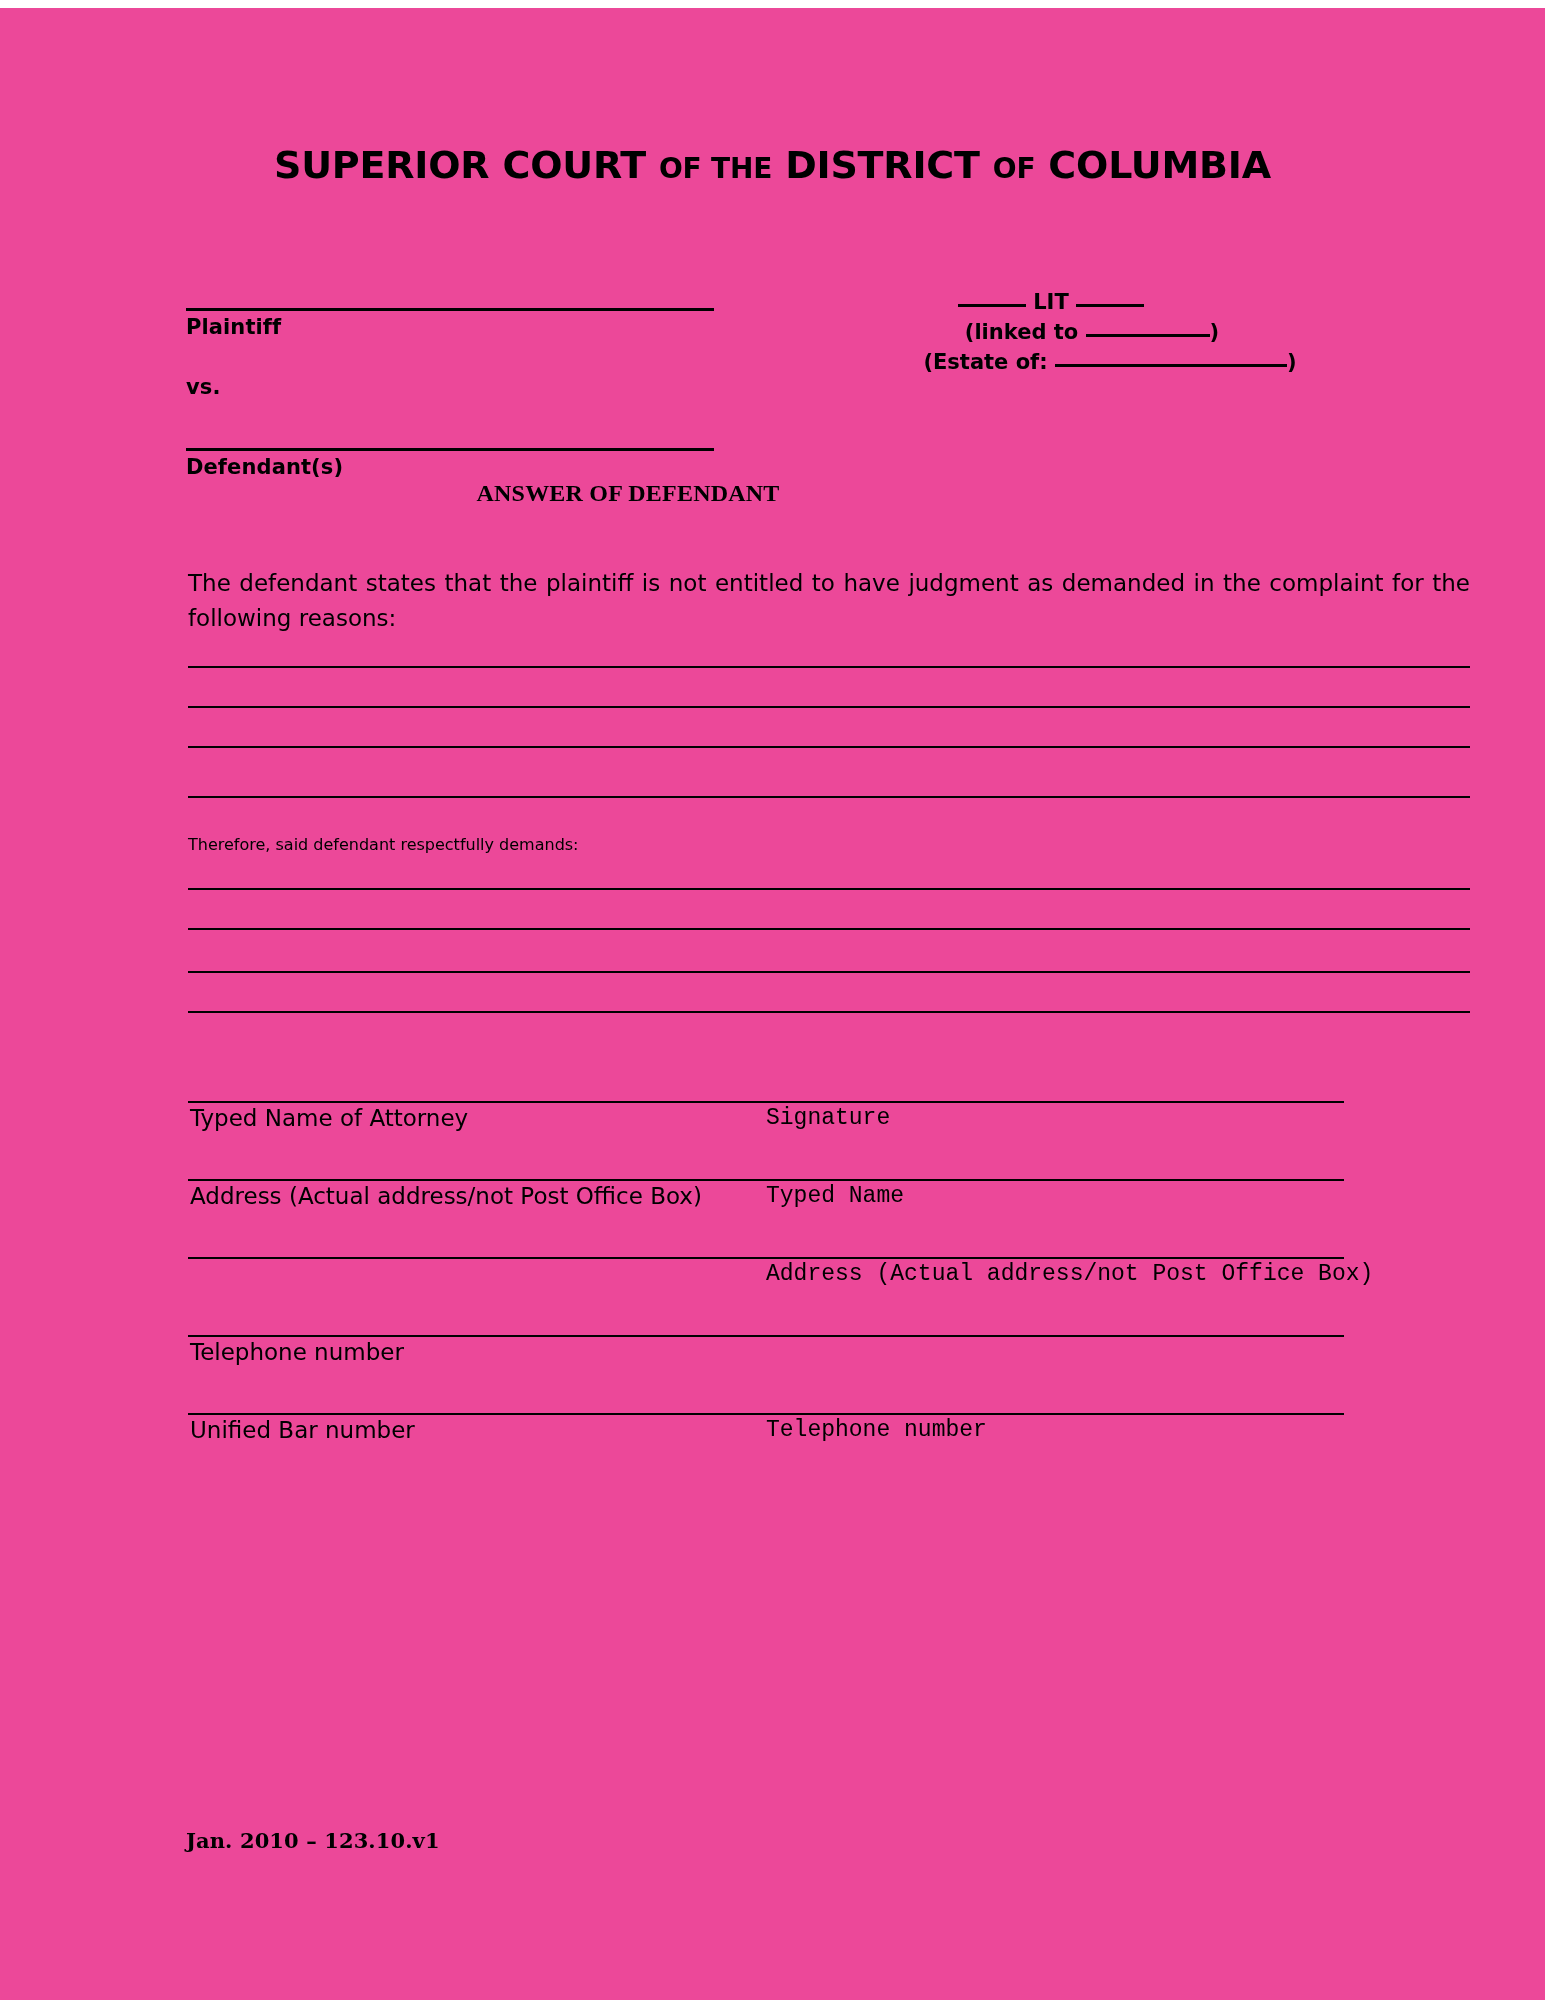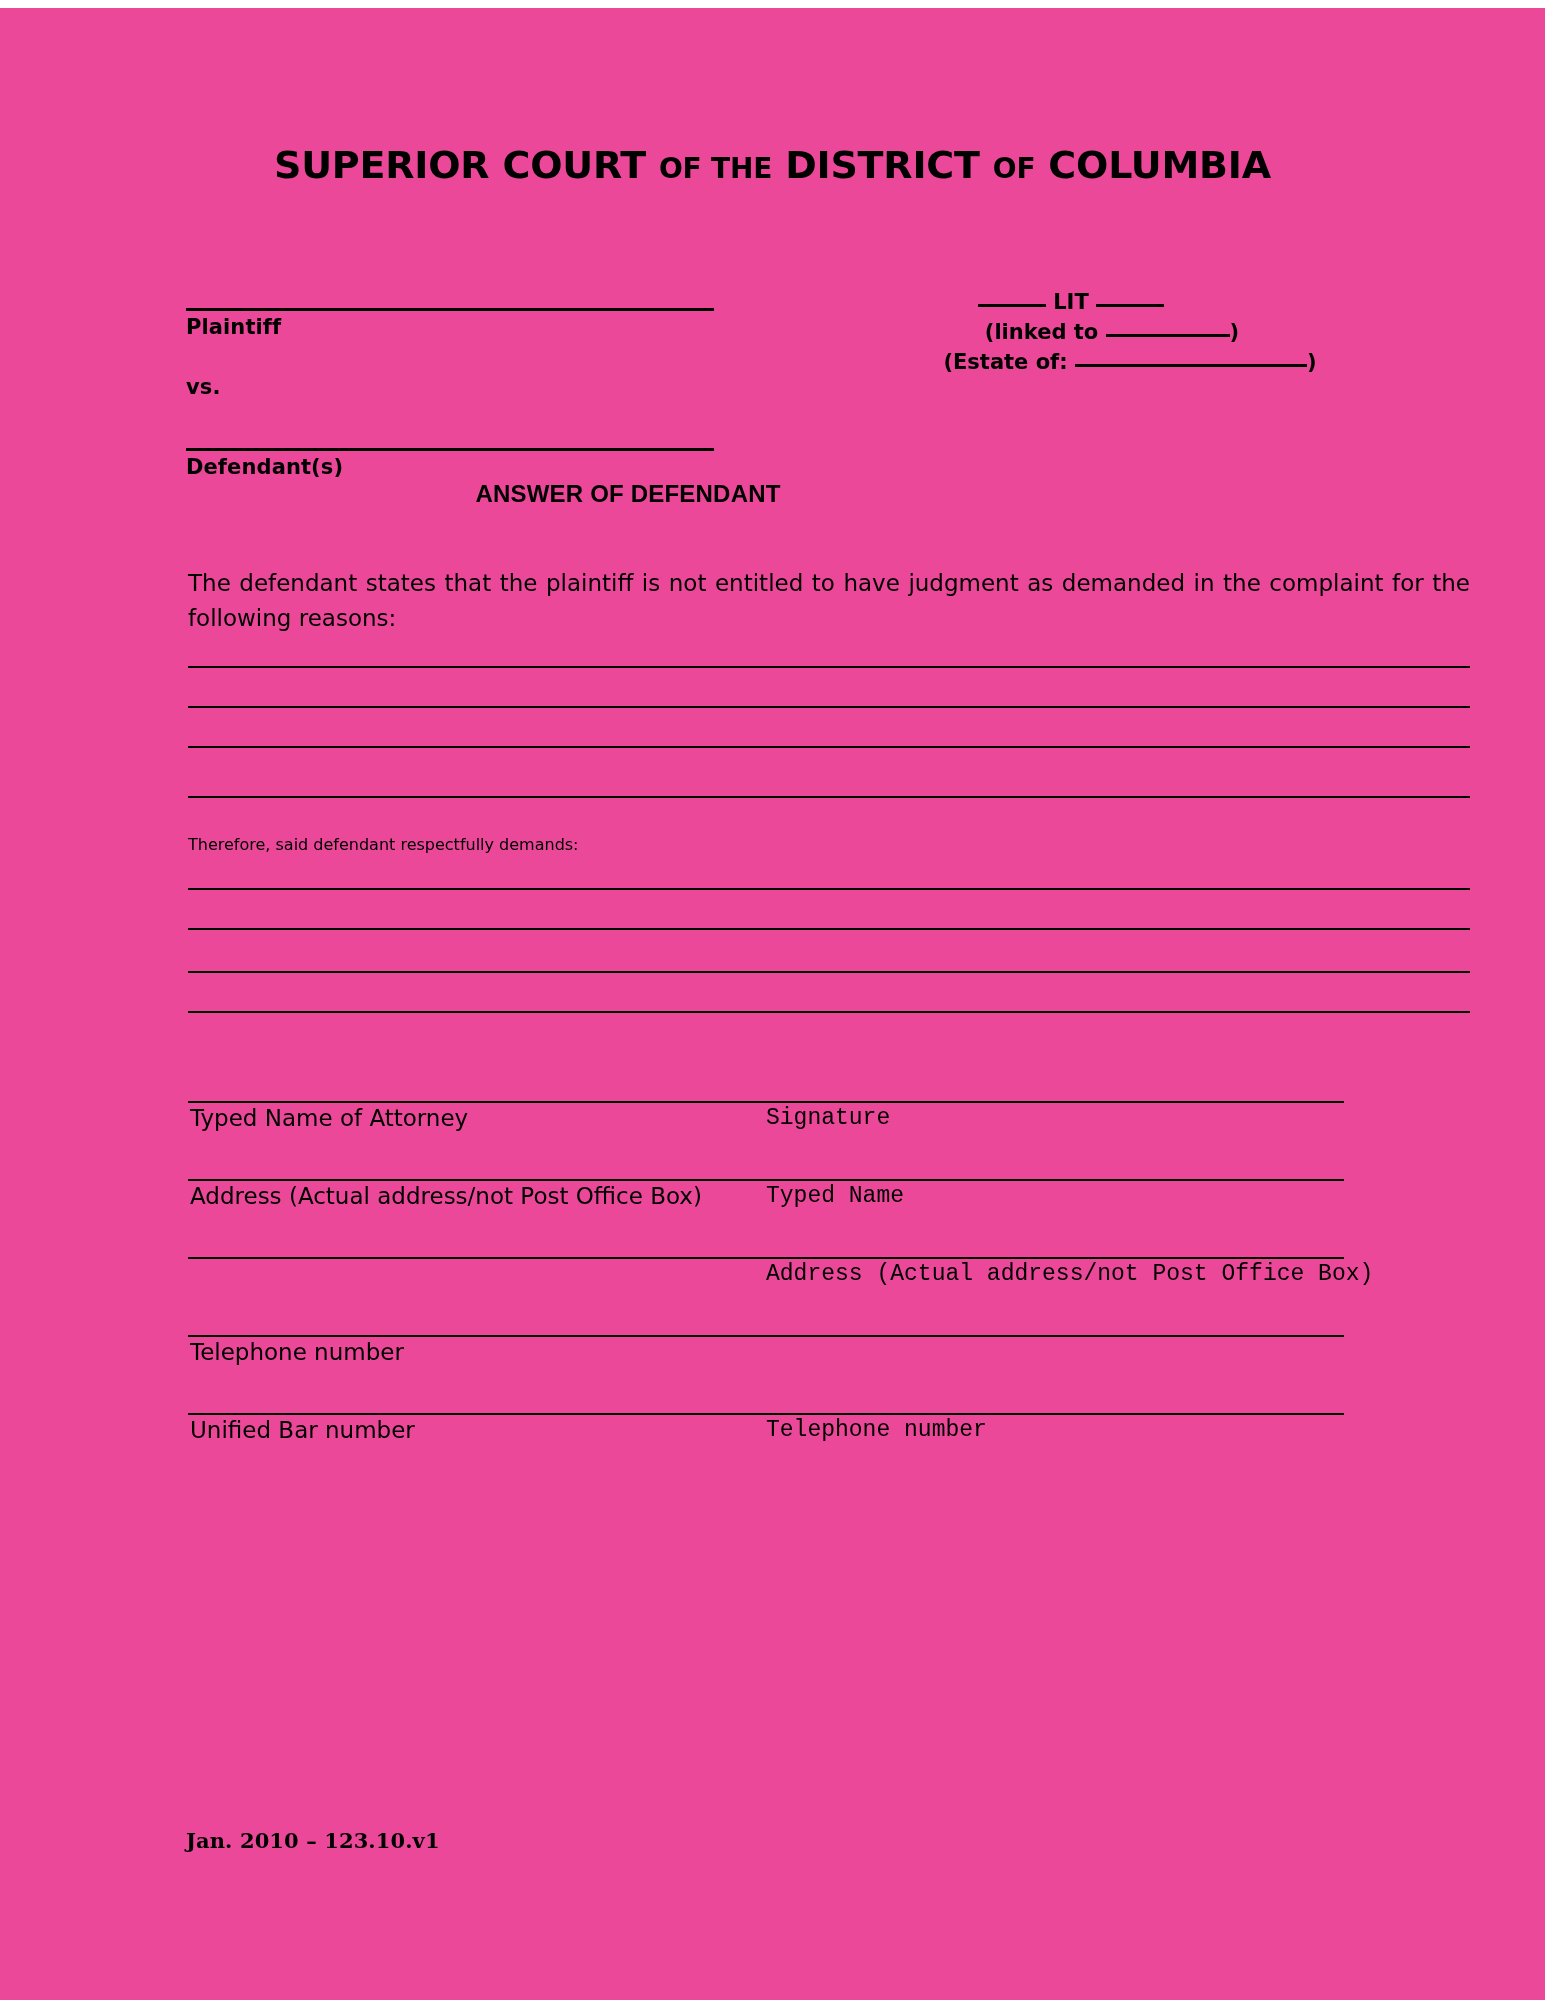--- a/index.html
+++ b/index.html
@@ -76,21 +76,21 @@
     font-size: 21px;
     letter-spacing: 0.1px;
   }
   #plaintiff-label { left: 186px; top: 27px; }
   #vs-label        { left: 186px; top: 87px; }
   #defendant-label { left: 186px; top: 167px; }
 
   
   #caption-right {
     position: absolute;
-    left: 780px;
+    left: 760px;
     top: 0px;
     width: 700px;
     font-family: "DejaVu Sans", sans-serif;
     font-weight: bold;
     font-size: 21px;
   }
   .cap-line {
     display: block;
     white-space: nowrap;
     line-height: 1.42;
@@ -111,21 +111,21 @@
 
   
   #answer-title {
     position: absolute;
     left: 0;
     top: 472px;
     width: 1226px;
     text-align: center;
     padding-left: 30px;
     box-sizing: border-box;
-    font-family: Liberation Sans, sans-serif;
+    font-family: Liberation Serif, serif;
     font-weight: bold;
     font-size: 24px;
     letter-spacing: 0.2px;
   }
 
   
   #body-para-1 {
     position: absolute;
     left: 188px;
     top: 558px;

